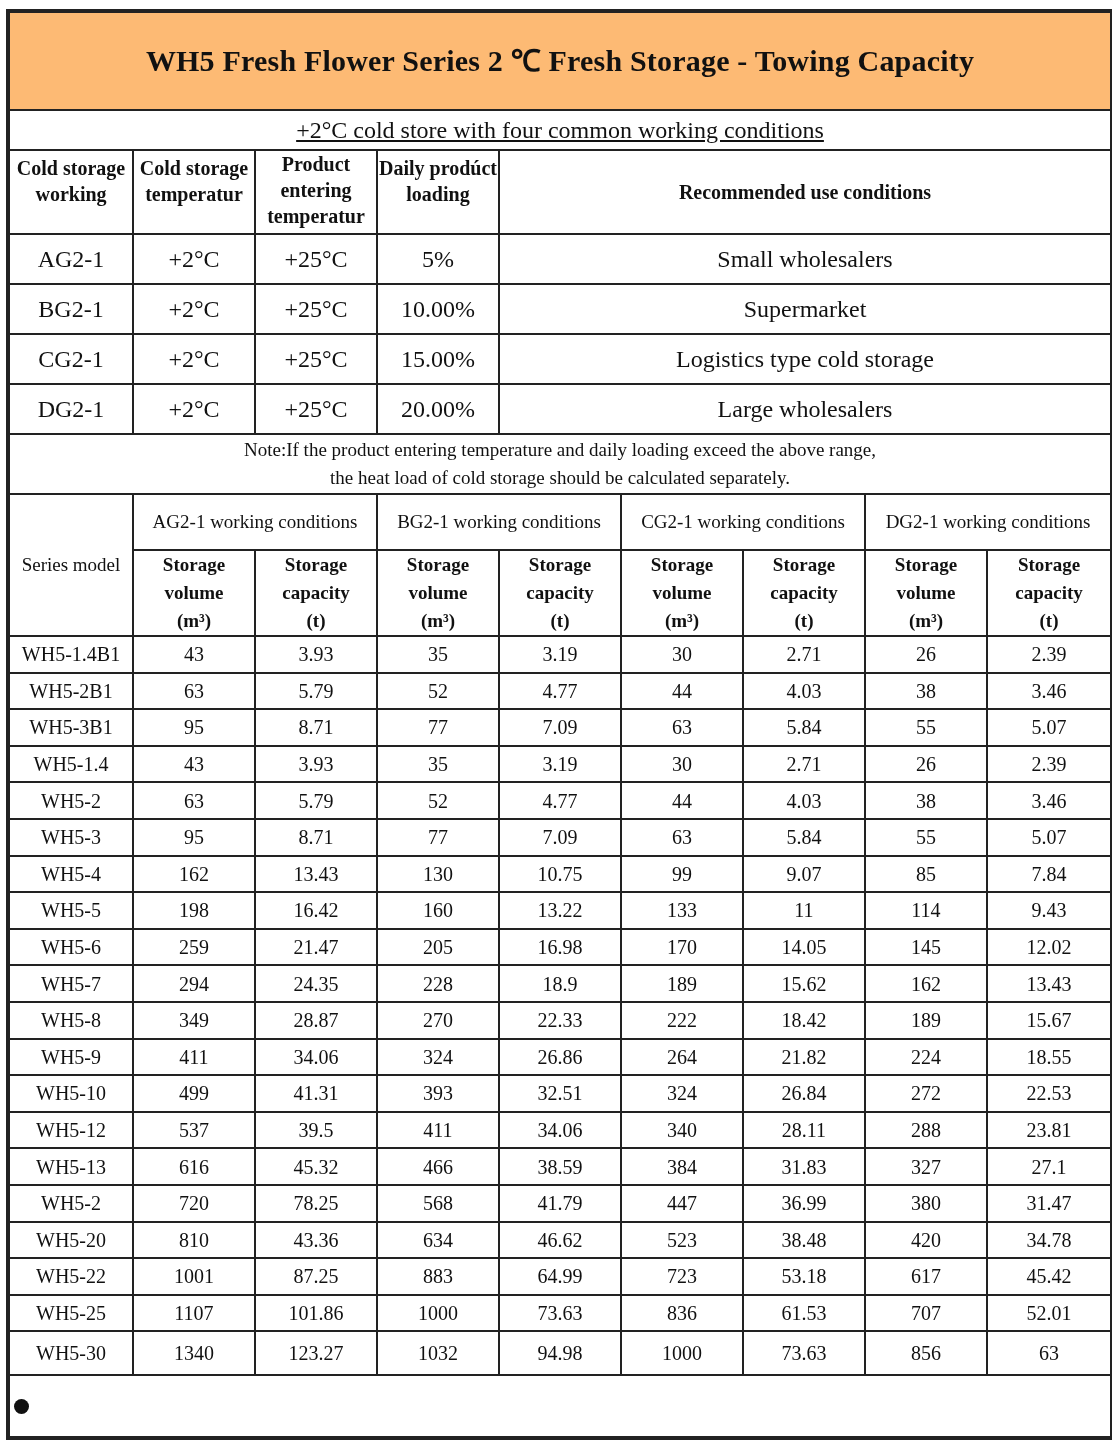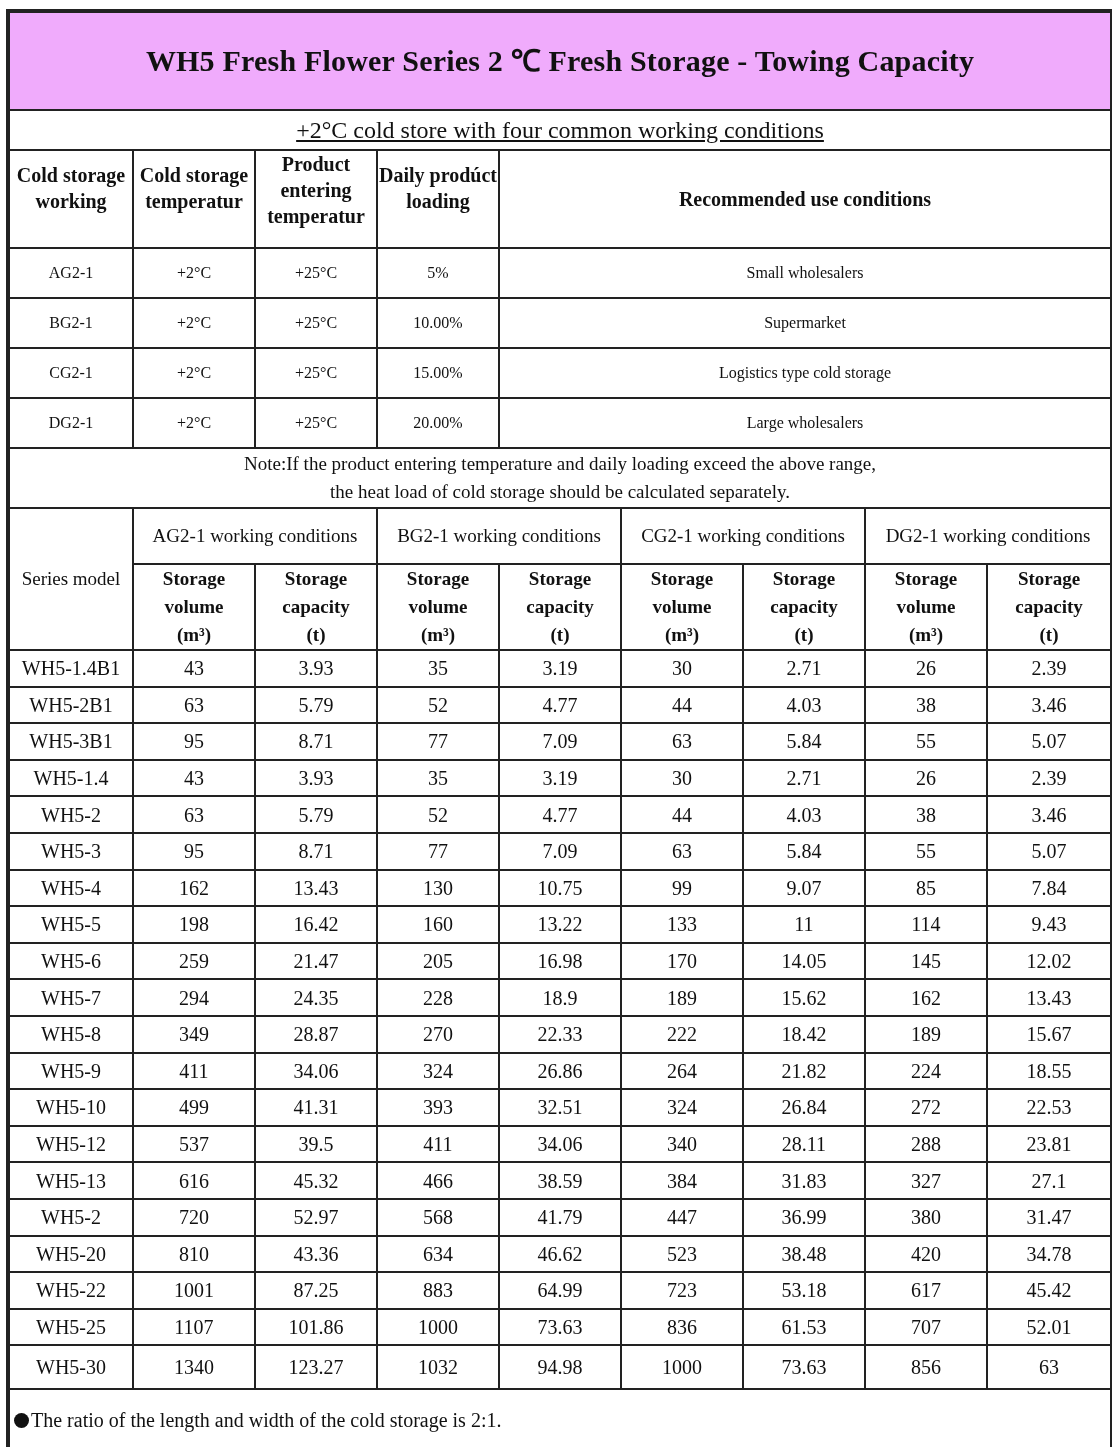--- a/index.html
+++ b/index.html
@@ -8,26 +8,26 @@
       position: absolute; left: 6px; top: 9px; width: 1106px;
       border: 2px solid #222; box-sizing: border-box;
       font-family: "Liberation Serif", serif; color: #111;
     }
     table { border-collapse: collapse; width: 100%; table-layout: fixed; }
     td, th {
       border: 2px solid #222; text-align: center; vertical-align: middle;
       padding: 0; font-weight: normal; font-size: 20px; line-height: 1.2;
     }
     .title-cell {
-      background: #f0abfc; height: 96px; font-size: 30px; font-weight: bold;
+      background: #fdba74; height: 96px; font-size: 30px; font-weight: bold;
       letter-spacing: 0.2px;
     }
     .subtitle-cell { height: 38px; font-size: 24px; text-decoration: underline; }
     .hdr1 th { font-weight: bold; font-size: 20px; line-height: 26px; height: 74px; overflow: hidden; }
-    .cond-row td { height: 48px; font-size: 16px; }
+    .cond-row td { height: 48px; font-size: 24px; }
     .note-cell { height: 58px; font-size: 19px; line-height: 28px; margin-top: 48px; }
     .h2a th { font-weight: normal; font-size: 19px; line-height: 26px; height: 54px; }
     .h2b th { font-weight: bold; font-size: 19px; line-height: 28px; height: 82px; }
     .data-row td { height: 34.6px; font-size: 20px; }
     .data-row.last td { height: 42px; font-family: Liberation Serif, serif; }
     .foot-cell { height: 60px; text-align: left; font-size: 20px; padding-left: 4px; }
     .bullet { display: inline-block; width: 15px; height: 15px; border-radius: 50%; background: #111; vertical-align: -1px; margin-right: 2px; }
     .clip { display: block; overflow: hidden; }
   </style>
 </head>
@@ -54,21 +54,21 @@
         <td colspan="9" class="subtitle-cell">+2°C cold store with four common working conditions</td>
       </tr>
       <tr class="hdr1">
         <th>
             <span class="clip" style="height:74px">Cold storage working</span>
           </th>
         <th>
             <span class="clip" style="height:74px">Cold storage temperatur</span>
           </th>
         <th>
-            <span class="clip" style="height:96px">Product entering temperatur</span>
+            <span class="clip" style="height:82px">Product entering temperatur</span>
           </th>
         <th>
             <span class="clip" style="height:74px">Daily prodúct loading</span>
           </th>
         <th colspan="5">Recommended use conditions</th>
       </tr>
 
       <tr class="cond-row">
           <td>AG2-1</td>
           <td>+2°C</td>
@@ -314,21 +314,21 @@
           <td>466</td>
           <td>38.59</td>
           <td>384</td>
           <td>31.83</td>
           <td>327</td>
           <td>27.1</td>
         </tr>
         <tr class="data-row">
           <td>WH5-2</td>
           <td>720</td>
-          <td>52.97</td>
+          <td>78.25</td>
           <td>568</td>
           <td>41.79</td>
           <td>447</td>
           <td>36.99</td>
           <td>380</td>
           <td>31.47</td>
         </tr>
         <tr class="data-row">
           <td>WH5-20</td>
           <td>810</td>
@@ -368,18 +368,18 @@
           <td>123.27</td>
           <td>1032</td>
           <td>94.98</td>
           <td>1000</td>
           <td>73.63</td>
           <td>856</td>
           <td>63</td>
         </tr>
         <tr id="footer-row">
         <td colspan="9" class="foot-cell">
-          <span class="bullet"></span><span>The ratio of the  length and width of the cold storage  is 2:1.</span>
+          <span class="bullet"></span>
         </td>
       </tr>
     </tbody>
   </table>
 </div>
 
 </body></html>

